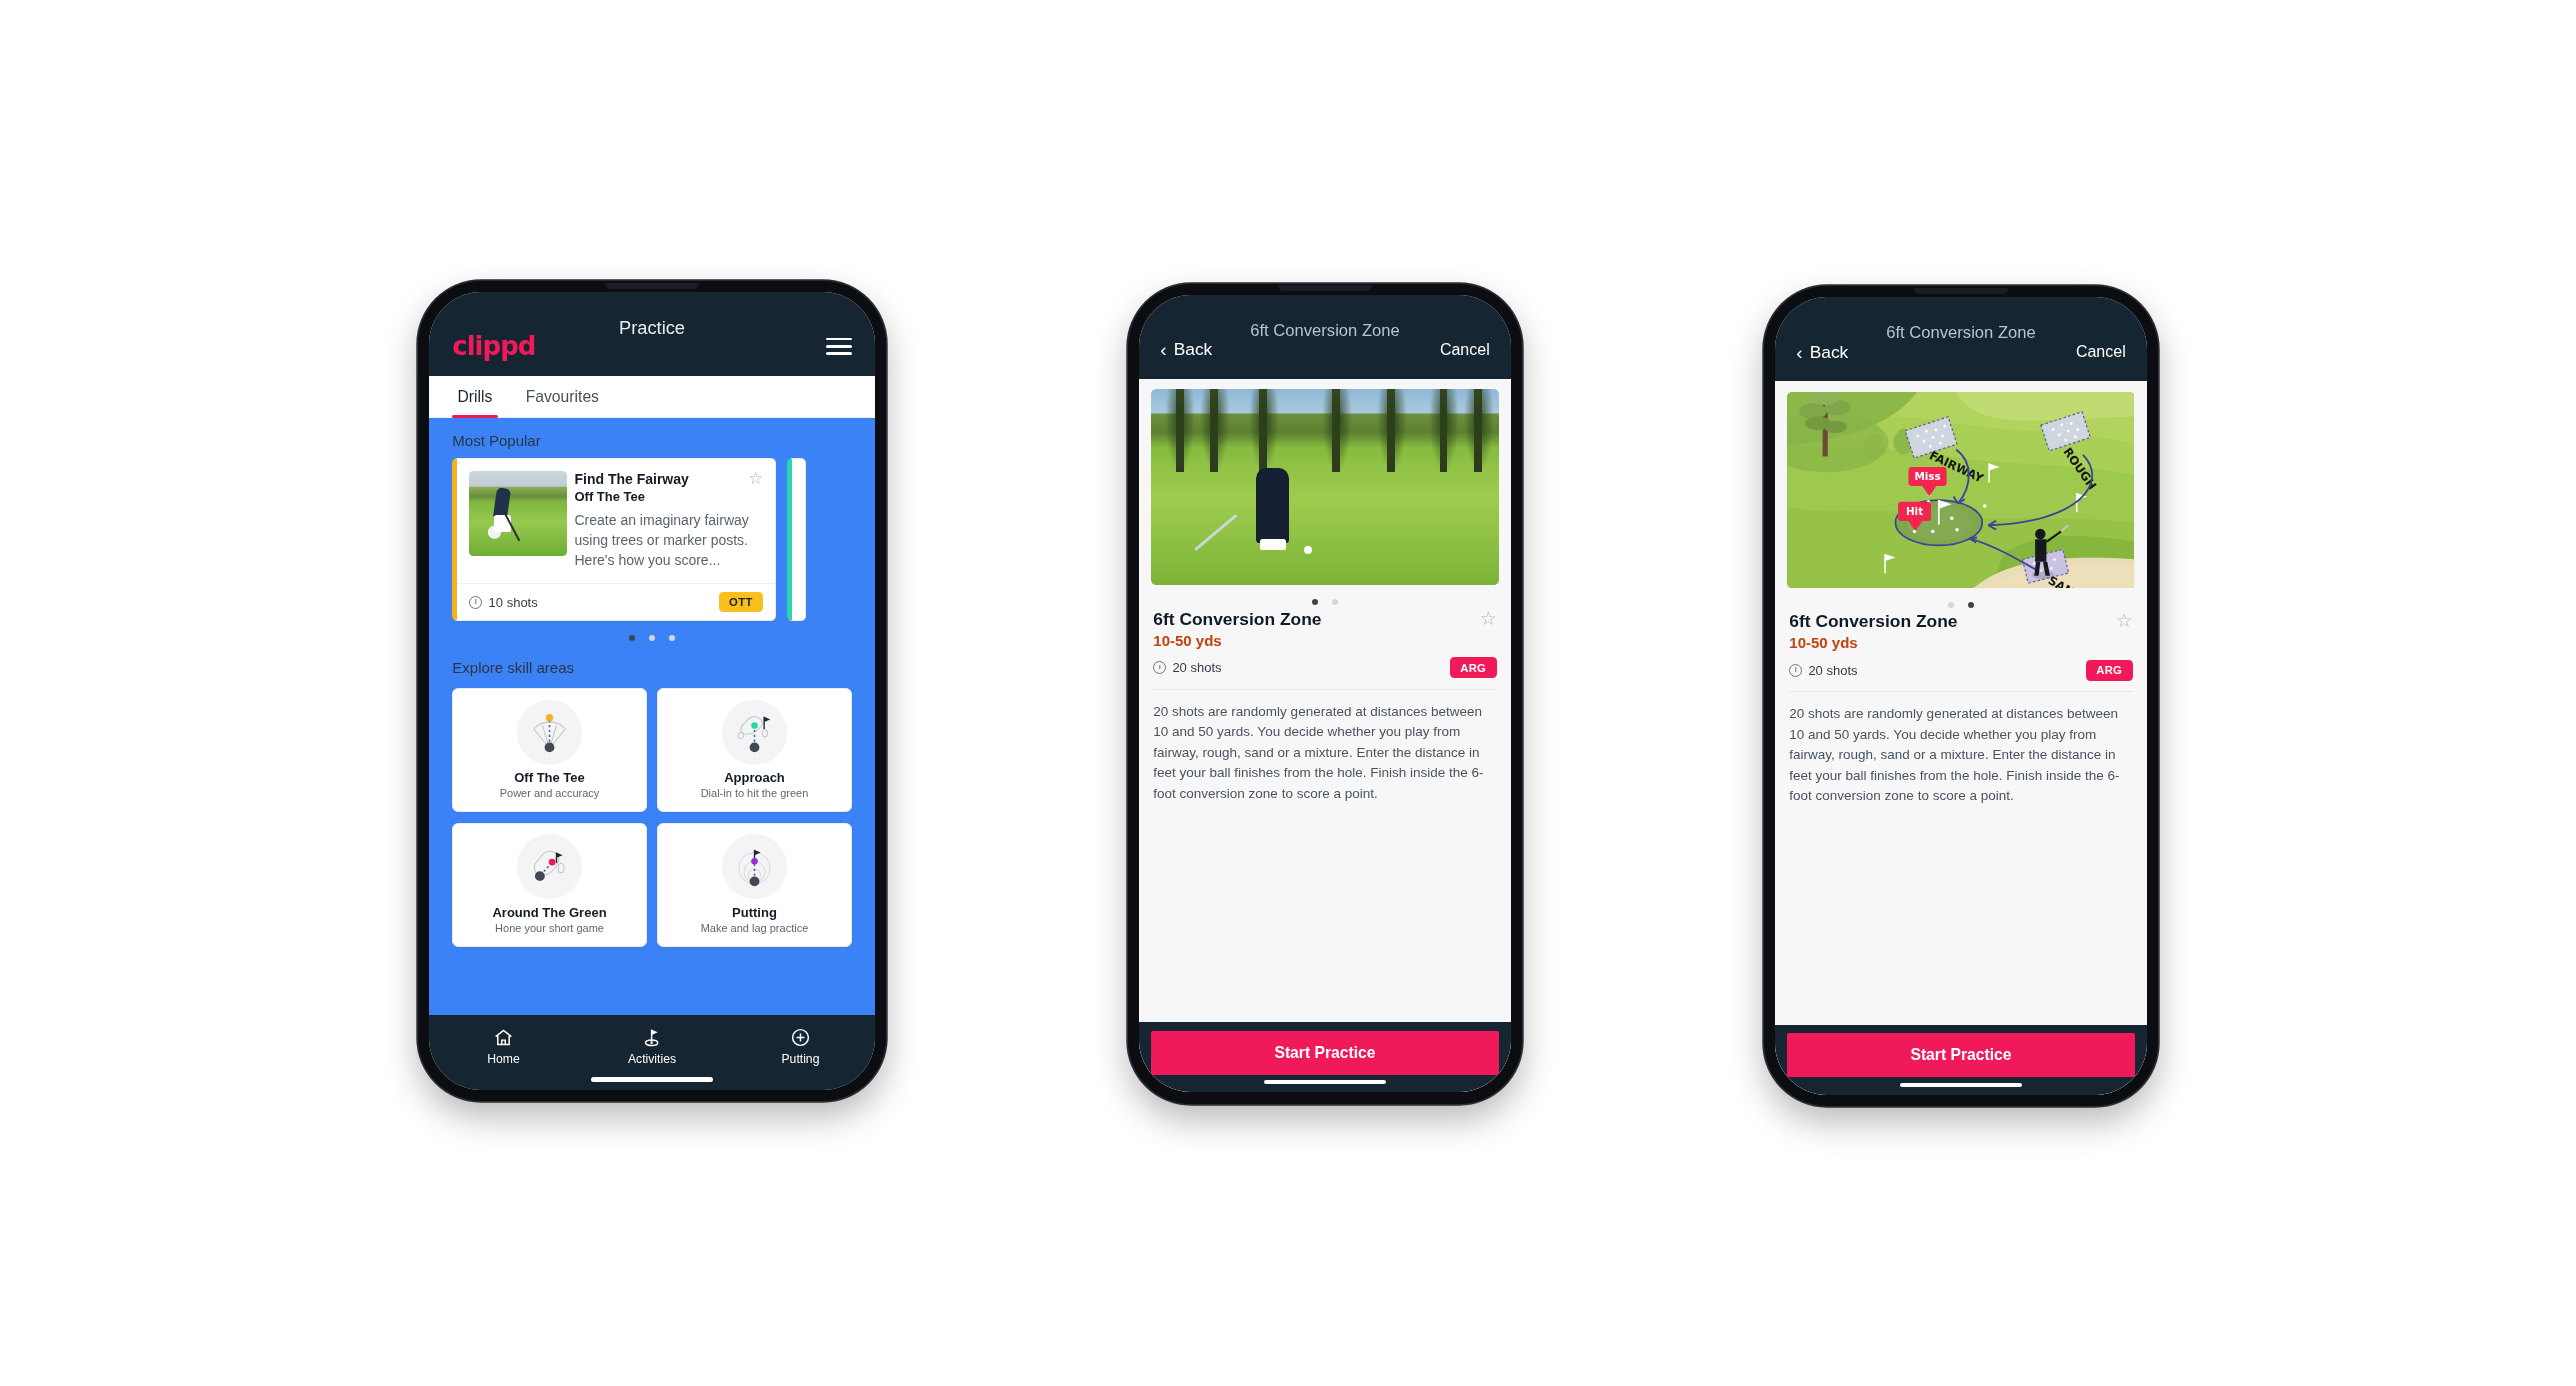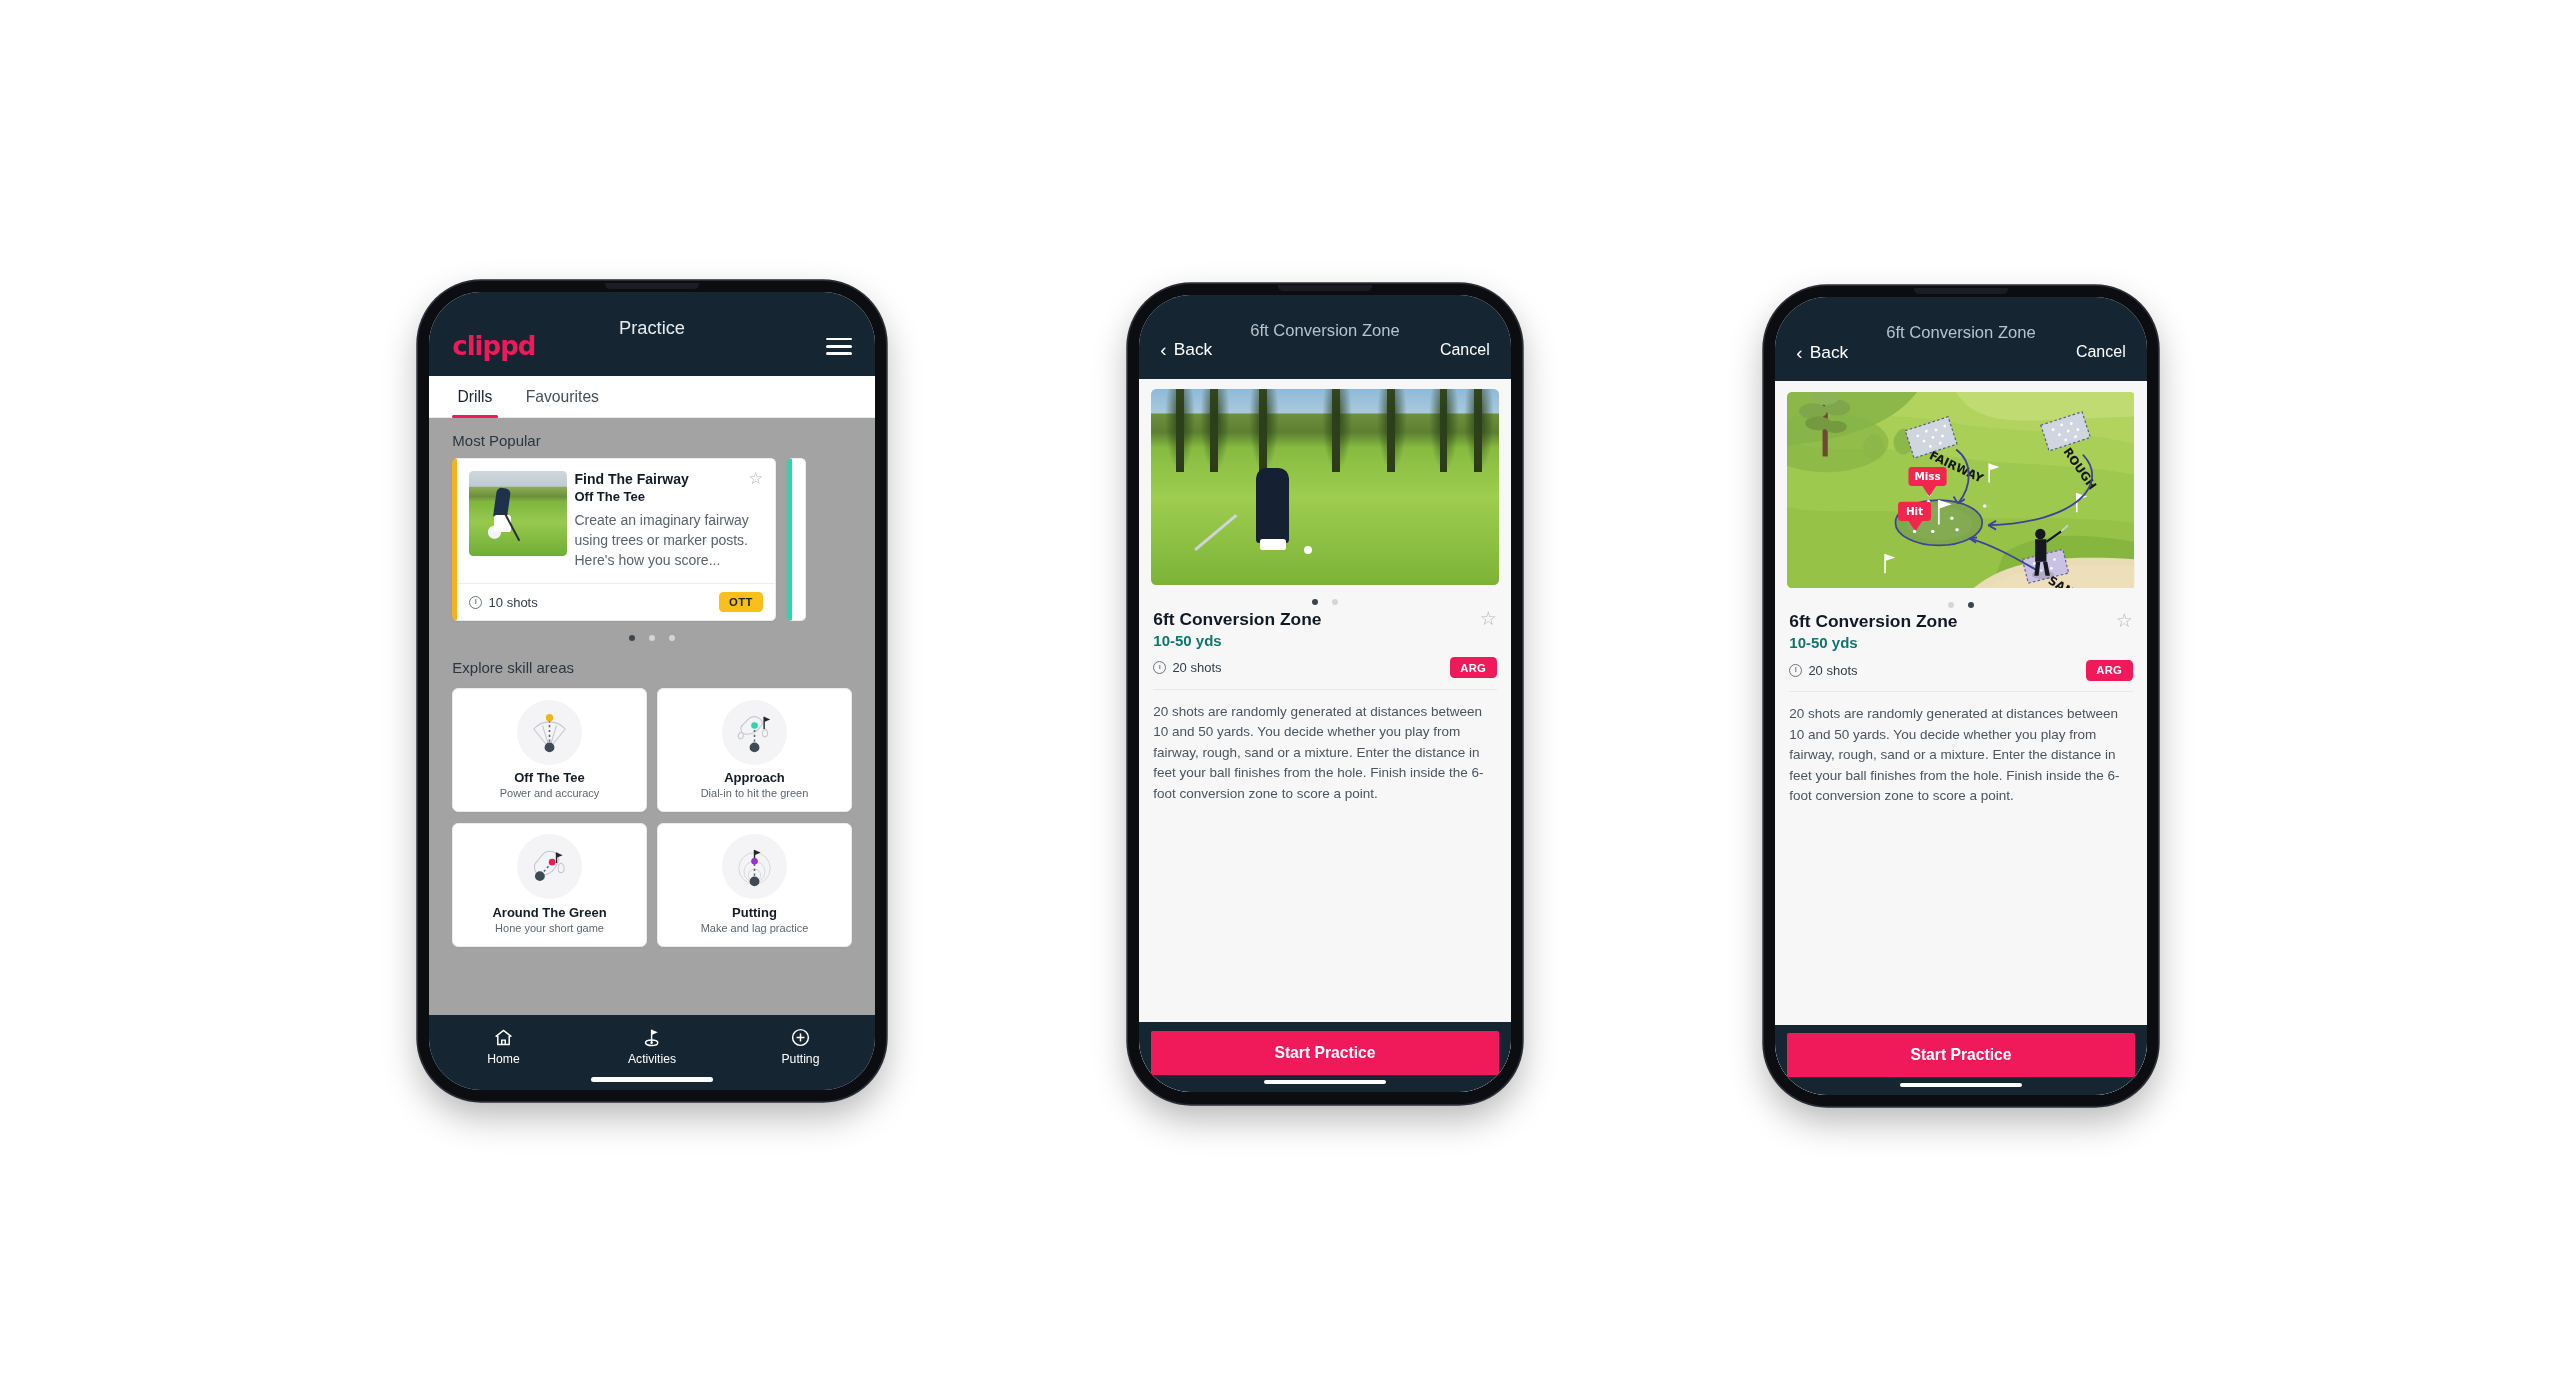--- a/index.html
+++ b/index.html
@@ -128,21 +128,21 @@
   .tab.active { color: #1a2430; font-weight: 400; }
   .tab.active::after {
     content: "";
     position: absolute; left: 0; right: 0; bottom: -0.9px;
     height: 2.6px; background: #f01a5a; border-radius: 1.7px;
   }
 
   
   .body {
     flex: 1 1 auto;
-    background: #a3a3a3;
+    background: #3b82f6;
     overflow: hidden;
     position: relative;
   }
   .section-label {
     font-size: 15px;
     color: #2b3640;
     padding: 14px 23px 8.7px 23px;
   }
 
   
@@ -312,21 +312,21 @@
     width: 7.8px; height: 7.8px; background: #ffffff; border-radius: 50%;
   }
 
   
   .hero-map { width: 100%; height: 100%; display:block; }
 
   .detail-head { padding: 0 14px; }
   .dh-row { display: flex; align-items: flex-start; }
   .dh-title { font-size: 17.4px; font-weight: 700; color: #101a25; }
   .dh-star { margin-left: auto; color: #aeb5bc; font-size: 19px; line-height: 1; }
-  .dh-sub { font-size: 15px; font-weight: 700; color: #0f766e; margin-top: 1.7px; }
+  .dh-sub { font-size: 15px; font-weight: 700; color: #c2410c; margin-top: 1.7px; }
   .dh-meta { display: flex; align-items: center; margin-top: 8.7px; }
   .divider { height: 0.9px; background: #e6e8ea; margin: 10.5px 14px 0 14px; }
   .detail-text {
     padding: 12.2px 14px 0 14px;
     font-size: 13.5px; line-height: 1.52; color: #4a545e;
   }
   .detail-spacer { flex: 1 1 auto; }
   .cta-wrap { background: #152532; padding: 8.7px 12.2px 17.4px 12.2px; position: relative; }
   .cta {
     width: 100%;

